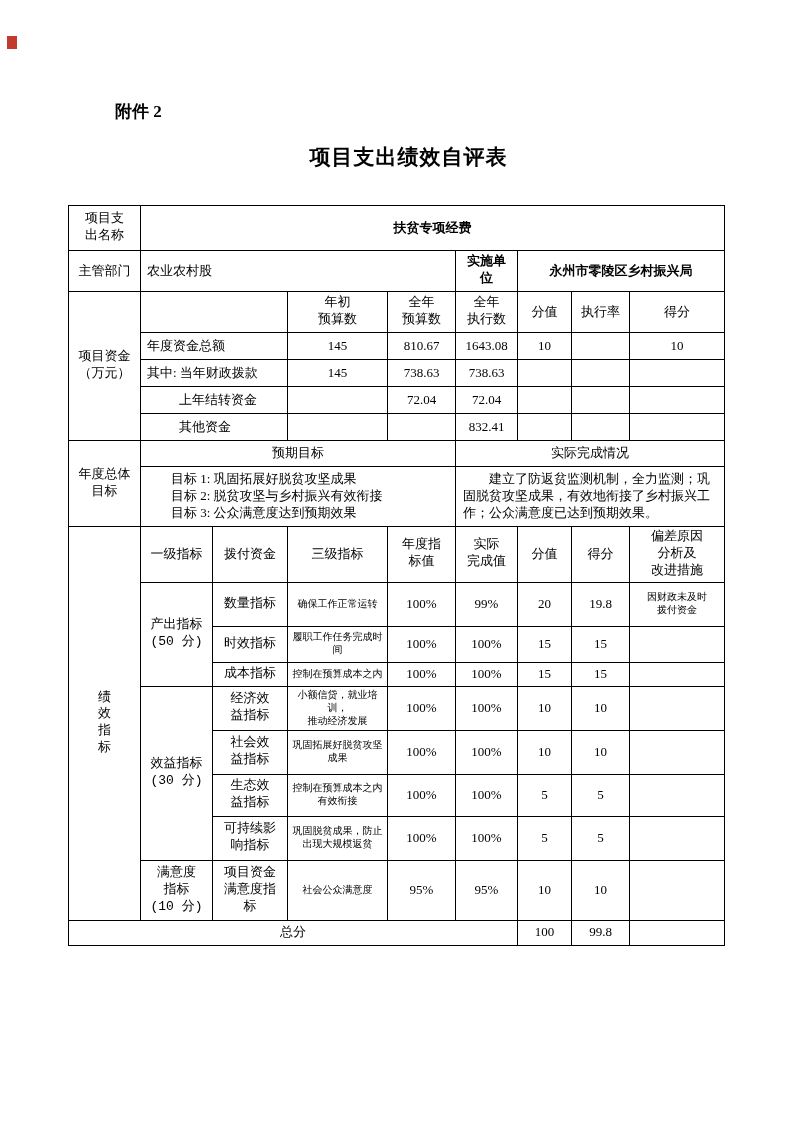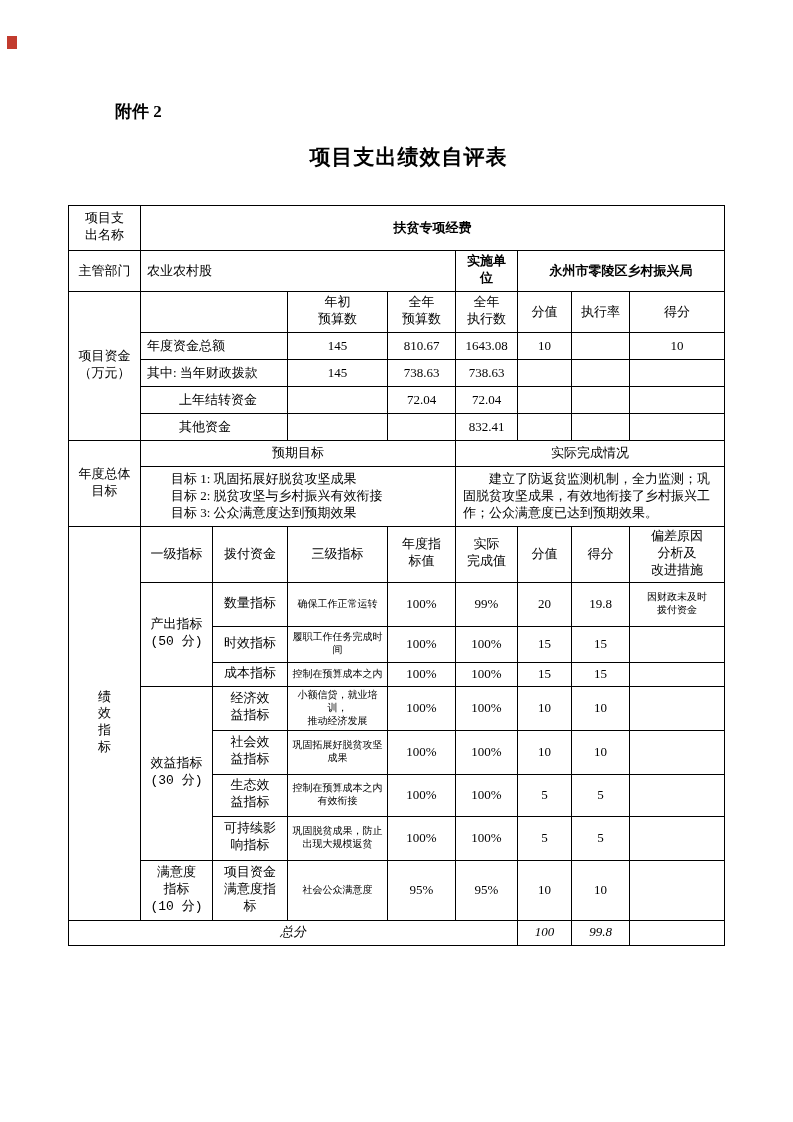--- a/index.html
+++ b/index.html
@@ -69,21 +69,21 @@
   .actual-cell {
     text-align: left !important;
     padding: 3px 7px !important;
     text-indent: 2em;
     line-height: 1.4;
     font-weight: normal;
   }
   tr.h45 { height: 45px; } tr.h41 { height: 41px; } tr.h27 { height: 27px; }
   tr.h26 { height: 26px; } tr.h60 { height: 60px; margin-left: 20px; } tr.h54 { height: 54px; }
   tr.h44 { height: 44px; } tr.h36 { height: 36px; } tr.h24 { height: 24px; }
-  tr.h42 { height: 42px; } tr.h25 { height: 25px; font-style: italic; }
+  tr.h42 { height: 42px; } tr.h25 { height: 25px; }
 </style>
 </head>
 <body>
 
 <div class="page">
   <div class="red-mark"></div>
   <div class="attachment">附件 2</div>
   <div class="title">项目支出绩效自评表</div>
 
   <table class="eval">

